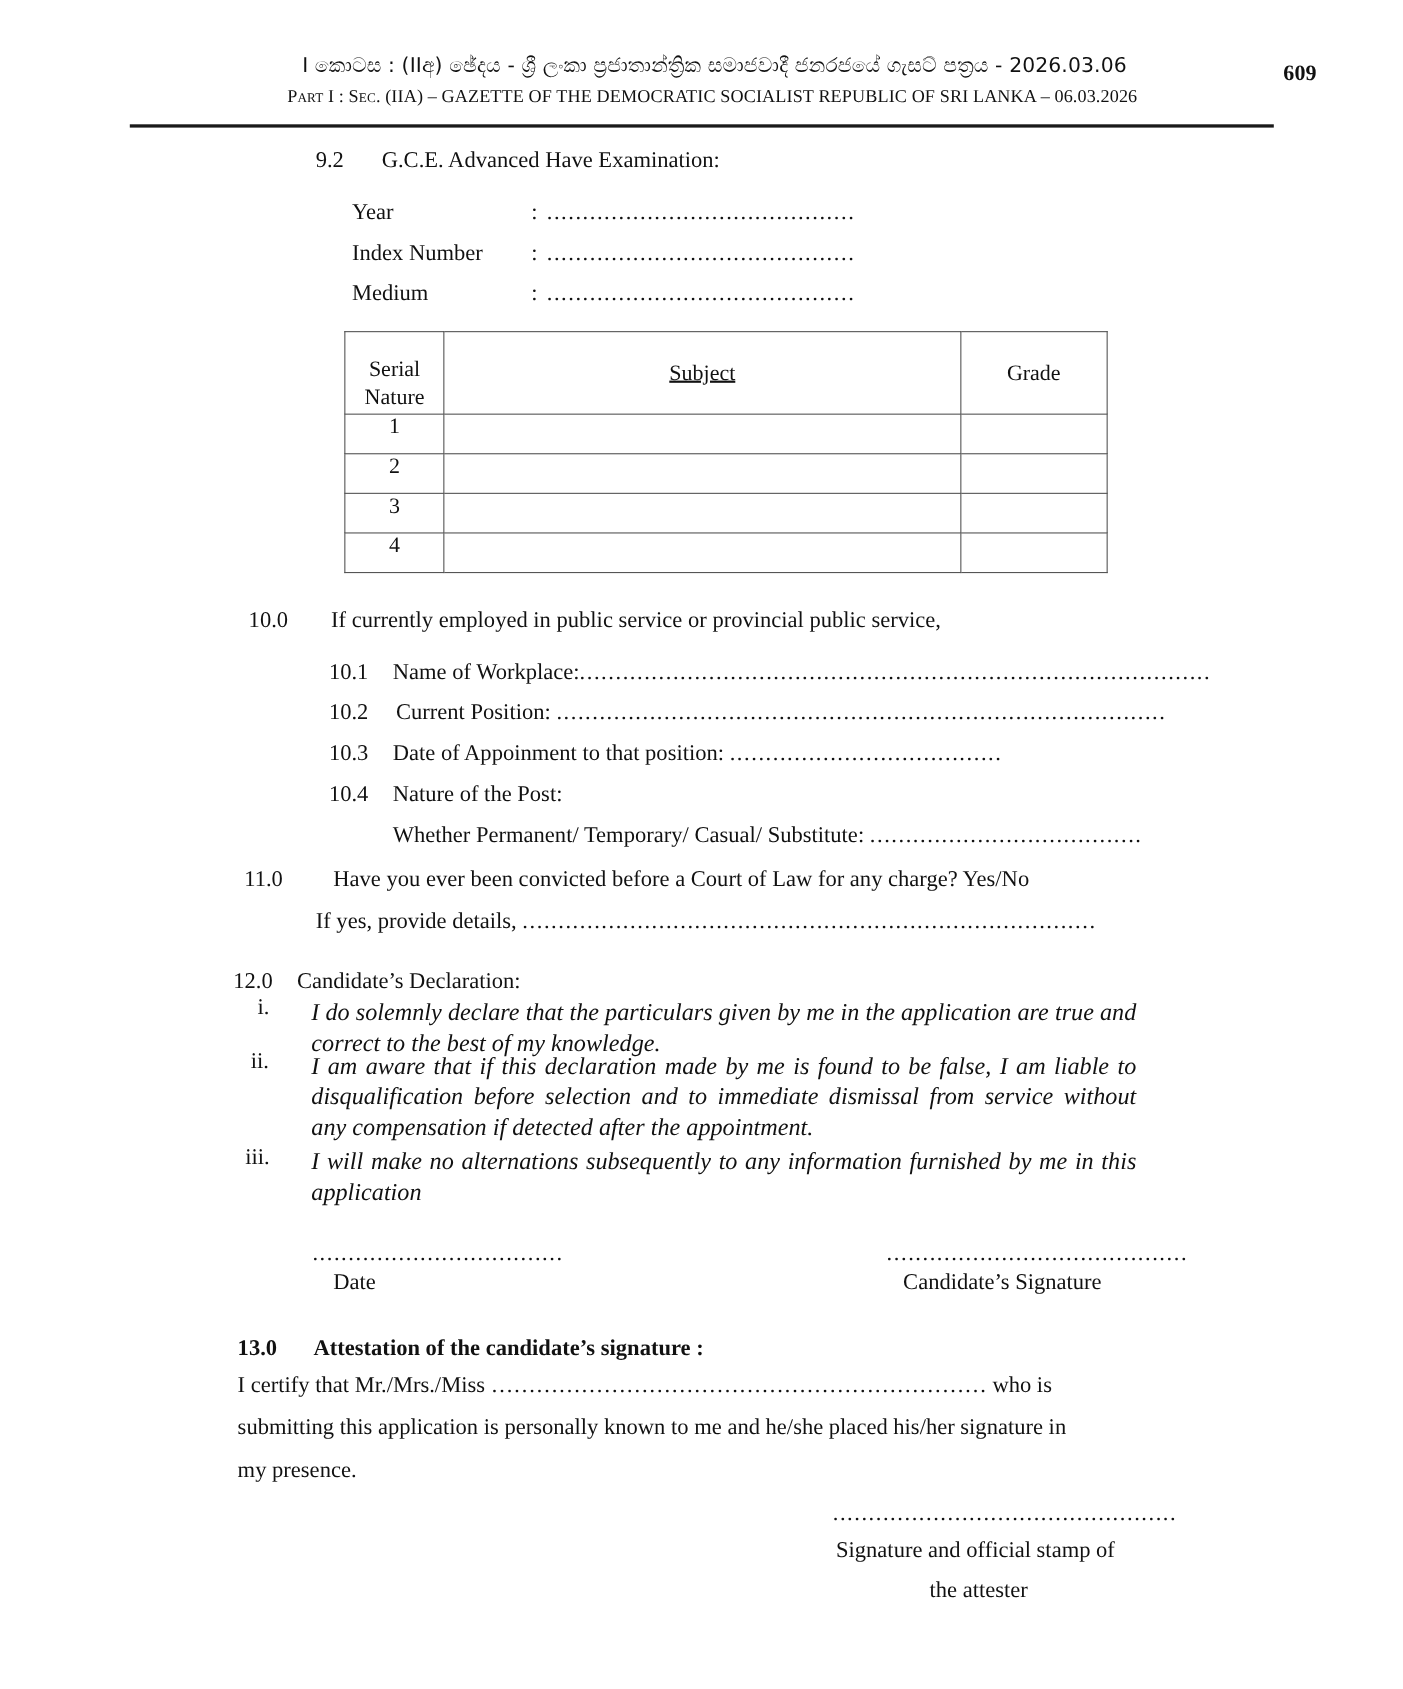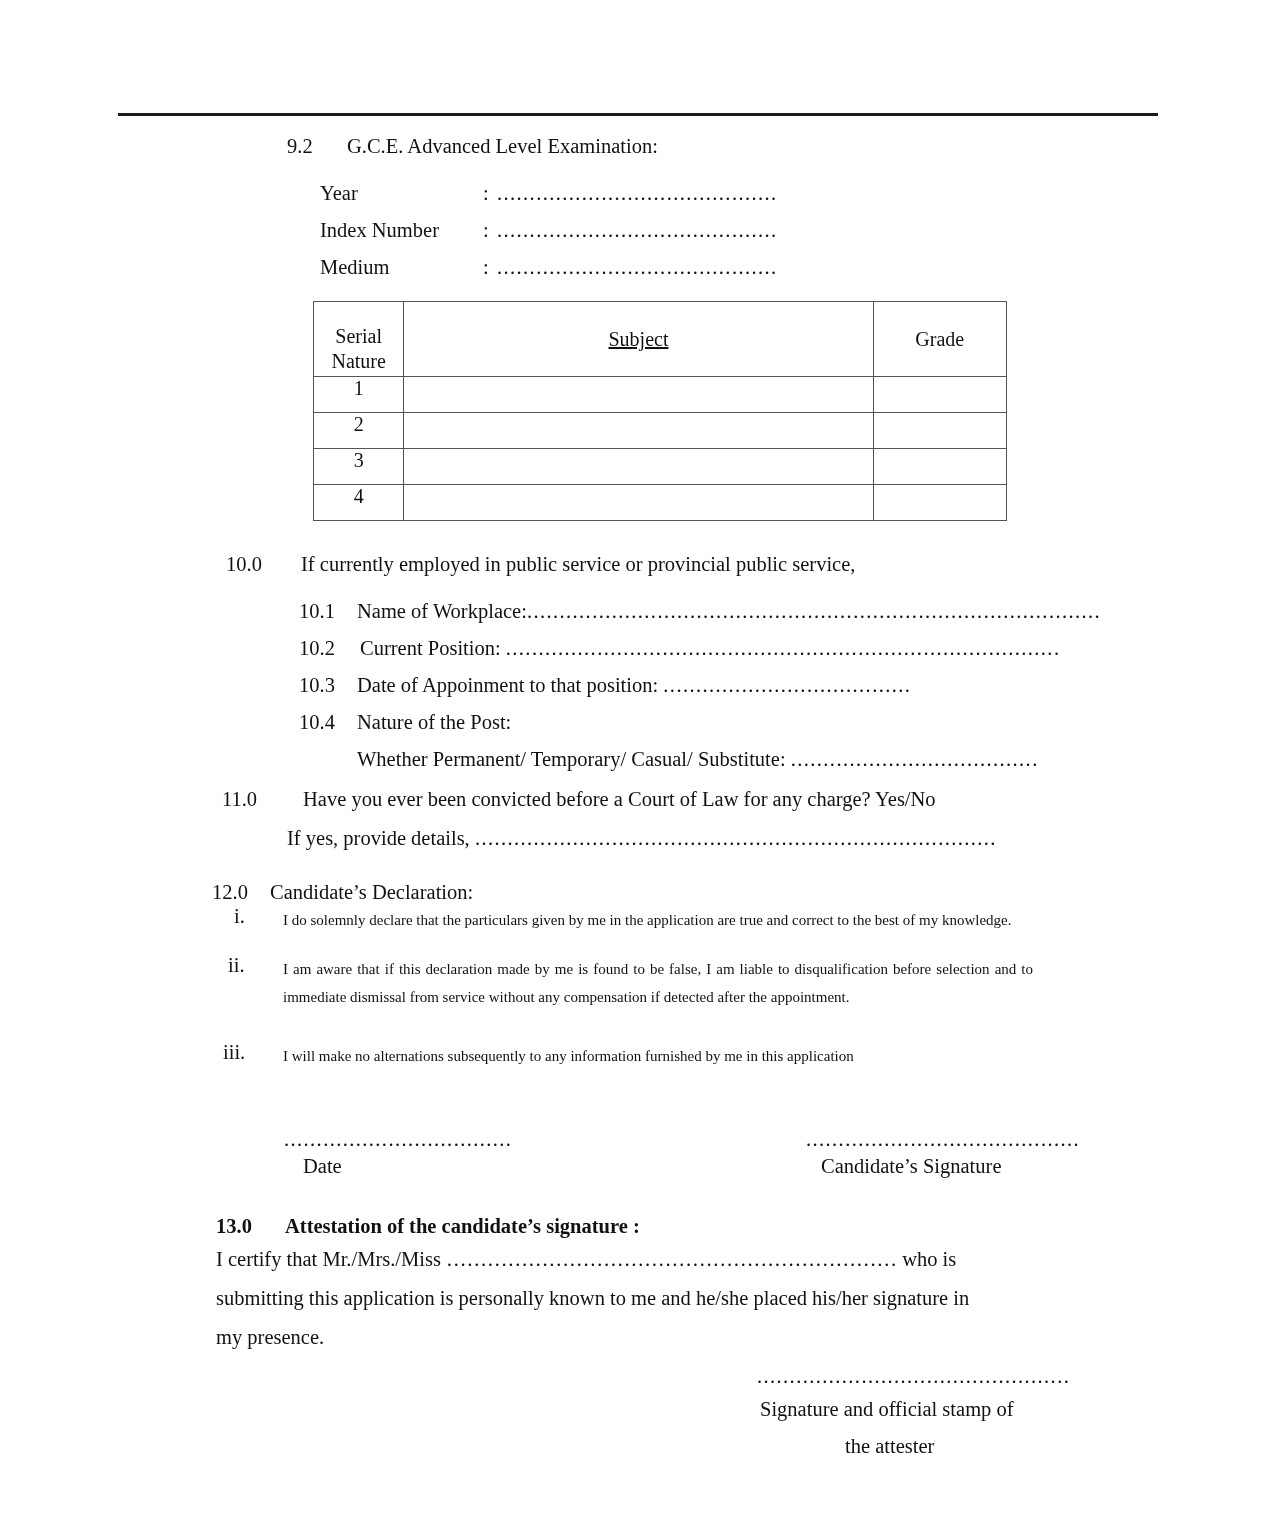--- a/index.html
+++ b/index.html
@@ -99,49 +99,57 @@
   .subject-table .c-serial { width: 88px; text-align: center; }
   .subject-table .c-subject { width: 474px; text-align: center; text-decoration: underline; }
   .subject-table .c-grade  { width: 132px; text-align: center; }
   .subject-table thead td { height: 72px; vertical-align: middle; }
   .subject-table tbody td { height: 33px; vertical-align: top; padding-top: 1px; }
   .serial-head { line-height: 1.25; margin-top: 20px; }
 
   
   .para {
     position: absolute;
-    font-size: 15px;
+    font-size: 22px;
     line-height: 28px;
     text-align: justify;
+    font-style: italic;
   }
   .bold { font-weight: bold; }
 
   .numbox {
     position: absolute;
     font-size: 20.5px;
   }
 
   .sigline {
     position: absolute;
     font-size: 20.5px;
     text-align: center;
     white-space: nowrap;
   }
 </style>
 </head>
 <body>
 
 <div class="page">
 
+  <div class="header-zone">
+    <div class="header-line1">
+      <span class="sinhala">I කොටස : (IIඅ) ඡේදය - ශ්‍රී ලංකා ප්‍රජාතාන්ත්‍රික සමාජවාදී ජනරජයේ ගැසට් පත්‍රය - 2026.03.06</span>
+      <span class="page-number">609</span>
+    </div>
+    <div class="header-line2">Part I : Sec. (IIA) – GAZETTE OF THE DEMOCRATIC SOCIALIST REPUBLIC OF SRI LANKA – 06.03.2026</div>
+  </div>
   <div class="header-rule"></div>
 
   <div class="body-zone">
 
     <div class="row" style="left:287px; top:136px;">9.2</div>
-    <div class="row" style="left:347px; top:136px;">G.C.E. Advanced Level Examination:</div>
+    <div class="row" style="left:347px; top:136px;">G.C.E. Advanced Have Examination:</div>
 
     <div class="row" style="left:320px; top:183px;">Year</div>
     <div class="row" style="left:483px; top:183px;">:</div>
     <div class="row dots" style="left:497px; top:183px;">...........................................</div>
 
     <div class="row" style="left:320px; top:220px;">Index Number</div>
     <div class="row" style="left:483px; top:220px;">:</div>
     <div class="row dots" style="left:497px; top:220px;">...........................................</div>
 
     <div class="row" style="left:320px; top:257px;">Medium</div>

